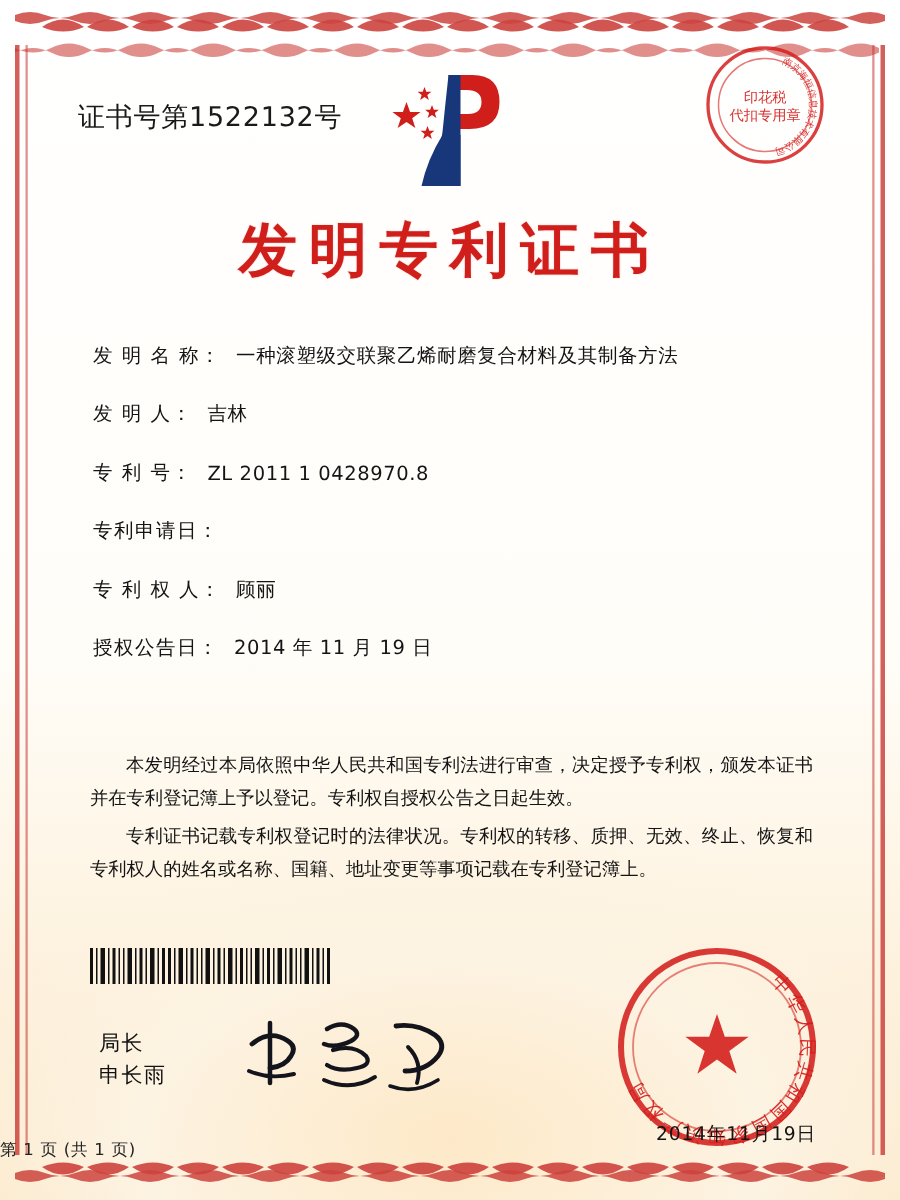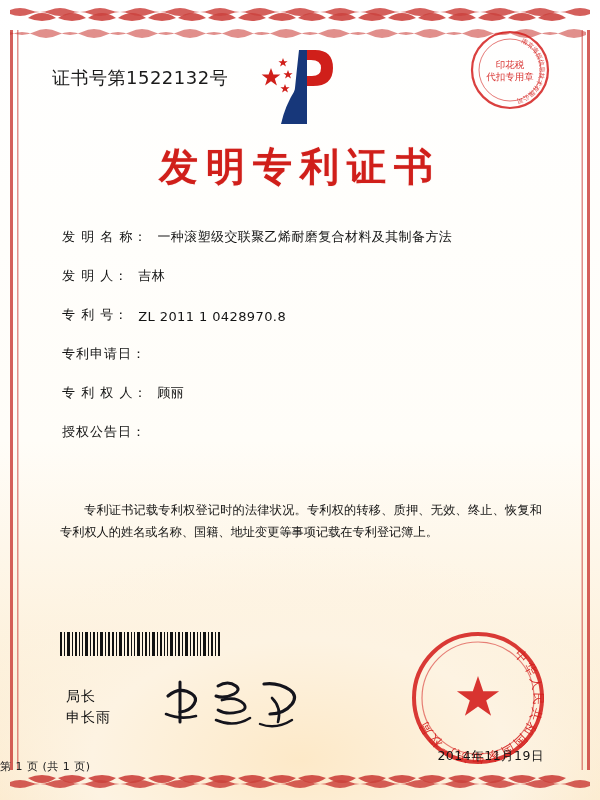--- a/index.html
+++ b/index.html
@@ -307,24 +307,26 @@
     </div>
     <div class="field">
       <span class="label">专利申请日：</span>
     </div>
     <div class="field">
       <span class="label">专 利 权 人：</span>
       <span class="value">顾丽</span>
     </div>
     <div class="field">
       <span class="label">授权公告日：</span>
+      <span class="value">2014 年 11 月 19 日</span>
     </div>
   </div>
 
   <div class="body-text">
+    <p>本发明经过本局依照中华人民共和国专利法进行审查，决定授予专利权，颁发本证书并在专利登记簿上予以登记。专利权自授权公告之日起生效。</p>
     <p>专利证书记载专利权登记时的法律状况。专利权的转移、质押、无效、终止、恢复和专利权人的姓名或名称、国籍、地址变更等事项记载在专利登记簿上。</p>
   </div>
 
   <div class="barcode">
     <svg viewBox="0 0 160 24" preserveAspectRatio="none">
       <g fill="#111">
         <rect x="0" y="0" width="2" height="24"></rect>
           <rect x="4" y="0" width="1" height="24"></rect>
         <rect x="7" y="0" width="3" height="24"></rect>
           <rect x="12" y="0" width="1" height="24"></rect>

